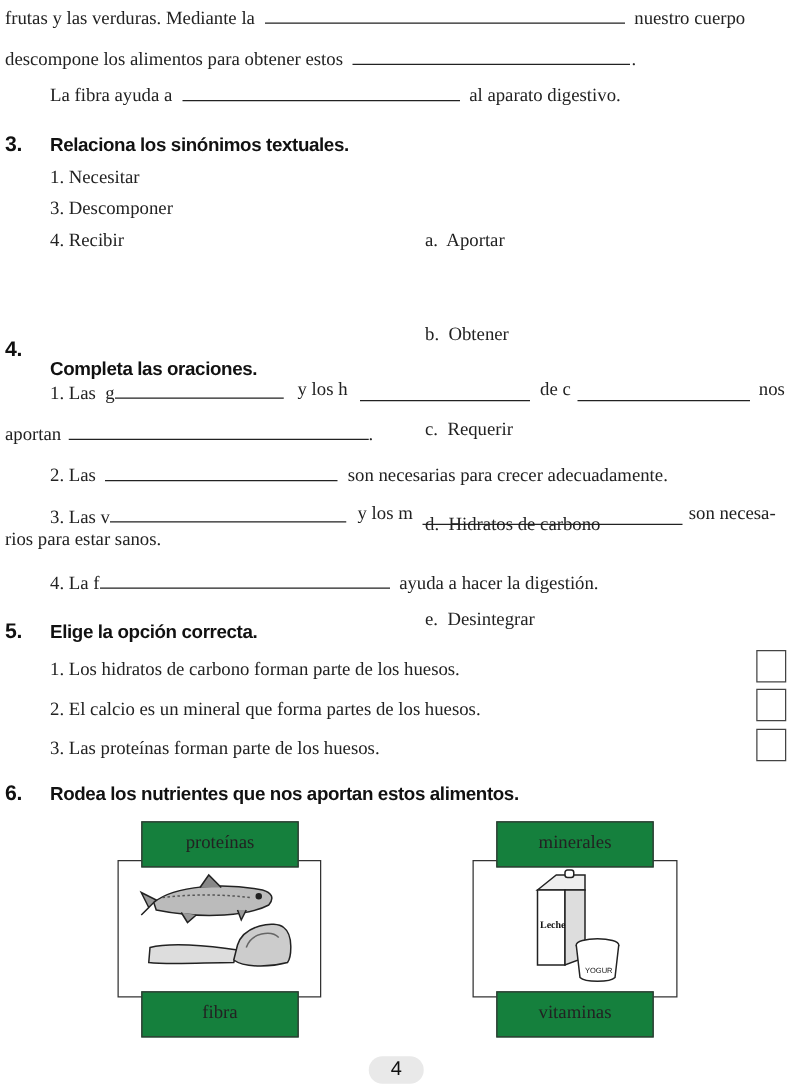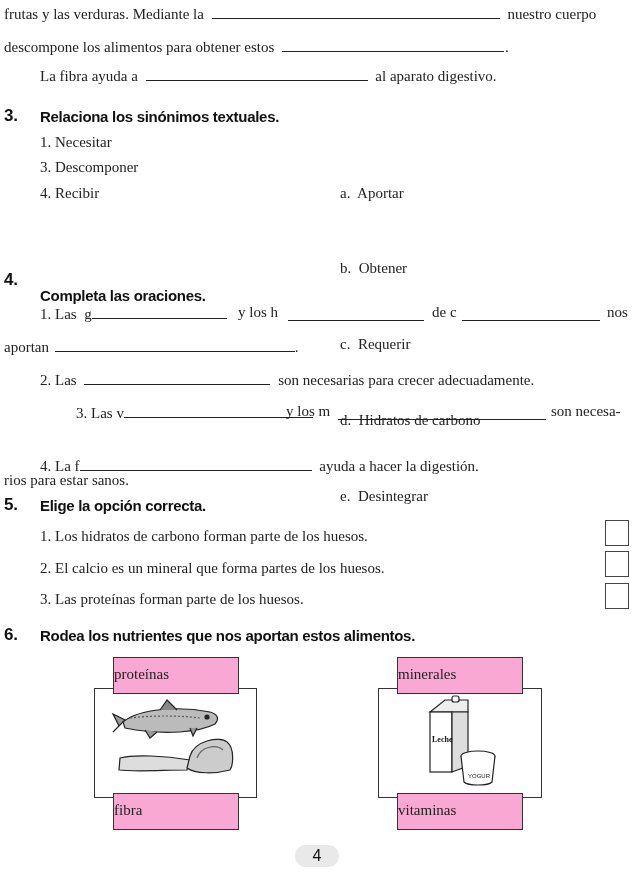--- a/index.html
+++ b/index.html
@@ -5,21 +5,21 @@
   html, body { margin:0; padding:0; background:#fff; }
   body { width:632px; height:872px; position:relative; overflow:hidden;
          font-family:"Liberation Serif","DejaVu Serif",serif; color:#222; font-size:15px; }
   .abs { position:absolute; white-space:nowrap; }
   .blank { display:inline-block; border-bottom:1.3px solid #222; height:14px; vertical-align:baseline; }
   .h { font-family:"Liberation Sans","DejaVu Sans",sans-serif; font-weight:bold; font-size:15px; letter-spacing:-0.3px; color:#111; }
   .hn { position:absolute; left:4px; font-size:17px; }
   .ht { position:absolute; left:40px; }
   .chk { position:absolute; left:605px; width:24px; height:26px; border:1.6px solid #444; box-sizing:border-box; background:#fff; }
   .frame { position:absolute; border:1.5px solid #333; }
-  .lbl { position:absolute; border:1.5px solid #333; background:#f9a8d4; text-align:left; font-size:15px; line-height:33px; }
+  .lbl { position:absolute; border:1.5px solid #333; background:#15803d; text-align:center; font-size:15px; line-height:33px; }
   .pg { position:absolute; left:295px; top:845px; width:44px; height:22px; background:#e9e9e9; border-radius:11px;
         text-align:center; font-family:"Liberation Sans","DejaVu Sans",sans-serif; font-size:16px; line-height:22px; color:#111; }
 </style>
 </head>
 <body>
 
 <div class="abs" style="left:4px;top:4px;">
   <span>frutas y las verduras. Mediante la</span>
   <span class="blank" style="width:288px;margin:0 4px;"></span>
   <span>nuestro cuerpo</span>
@@ -67,27 +67,27 @@
     <span>aportan</span>
     <span class="blank" style="width:240px;margin-left:2px;"></span><span>.</span>
   </div>
 
   <div class="abs" style="left:40px;top:370px;">
     <span>2. Las</span>
     <span class="blank" style="width:186px;margin:0 4px;"></span>
     <span>son necesarias para crecer adecuadamente.</span>
   </div>
 
-  <div class="abs" style="left:40px;top:403px;margin-left:36px;">
+  <div class="abs" style="left:40px;top:403px;">
     <span>3. Las v</span><span class="blank" style="width:189px;"></span>
   </div>
   <span class="abs" style="left:286px;top:403px;">y los m</span>
   <span class="blank abs" style="left:338px;top:405px;width:208px;"></span>
   <span class="abs" style="left:551px;top:403px;">son necesa-</span>
-  <span class="abs" style="left:4px;top:424px;margin-top:48px;">rios para estar sanos.</span>
+  <span class="abs" style="left:4px;top:424px;">rios para estar sanos.</span>
 
   <div class="abs" style="left:40px;top:456px;">
     <span>4. La f</span><span class="blank" style="width:232px;margin-right:4px;"></span>
     <span>ayuda a hacer la digestión.</span>
   </div>
 </div>
 
 <div>
   <span class="h hn abs" style="top:495px;">5.</span>
   <span class="h ht abs" style="top:497px;">Elige la opción correcta.</span>

